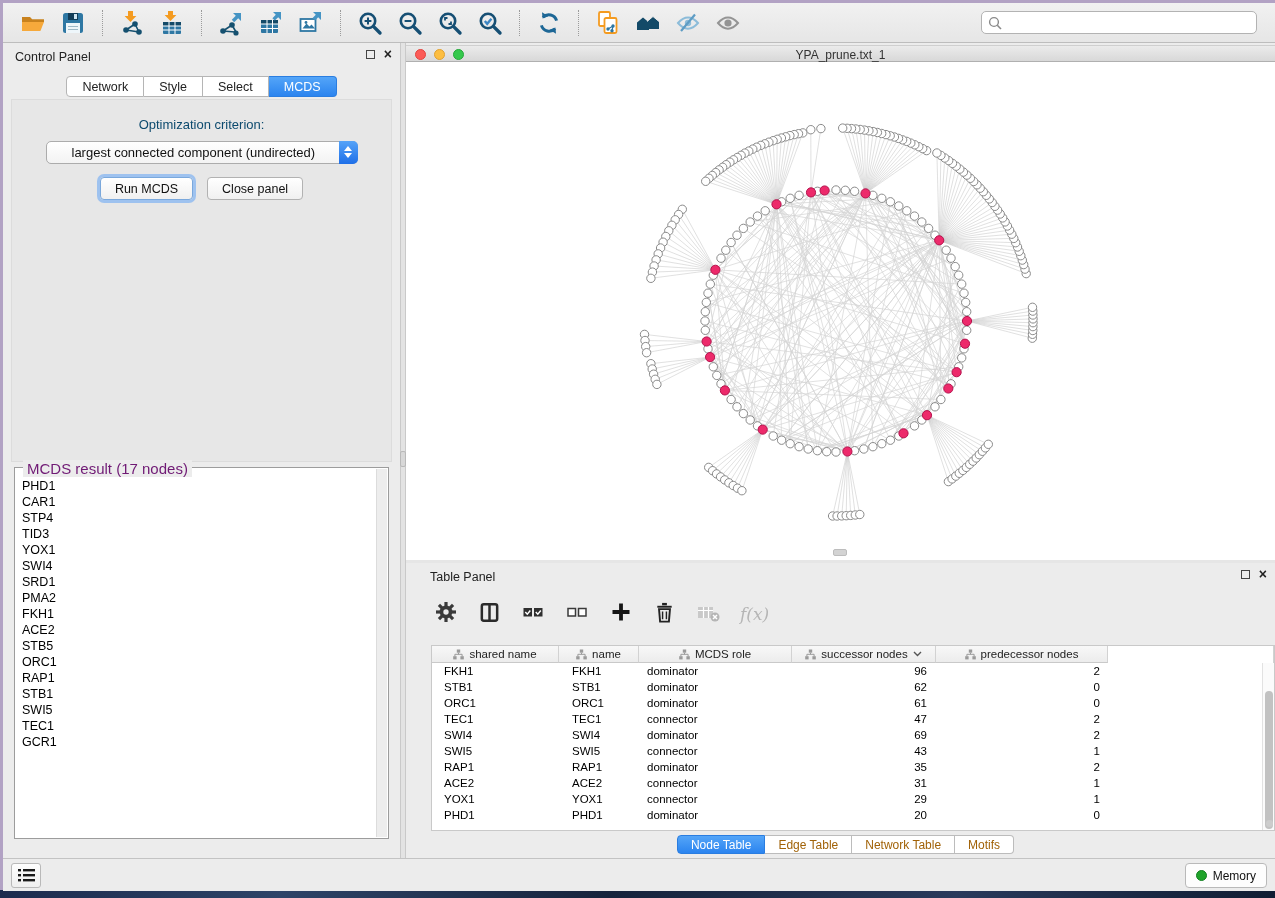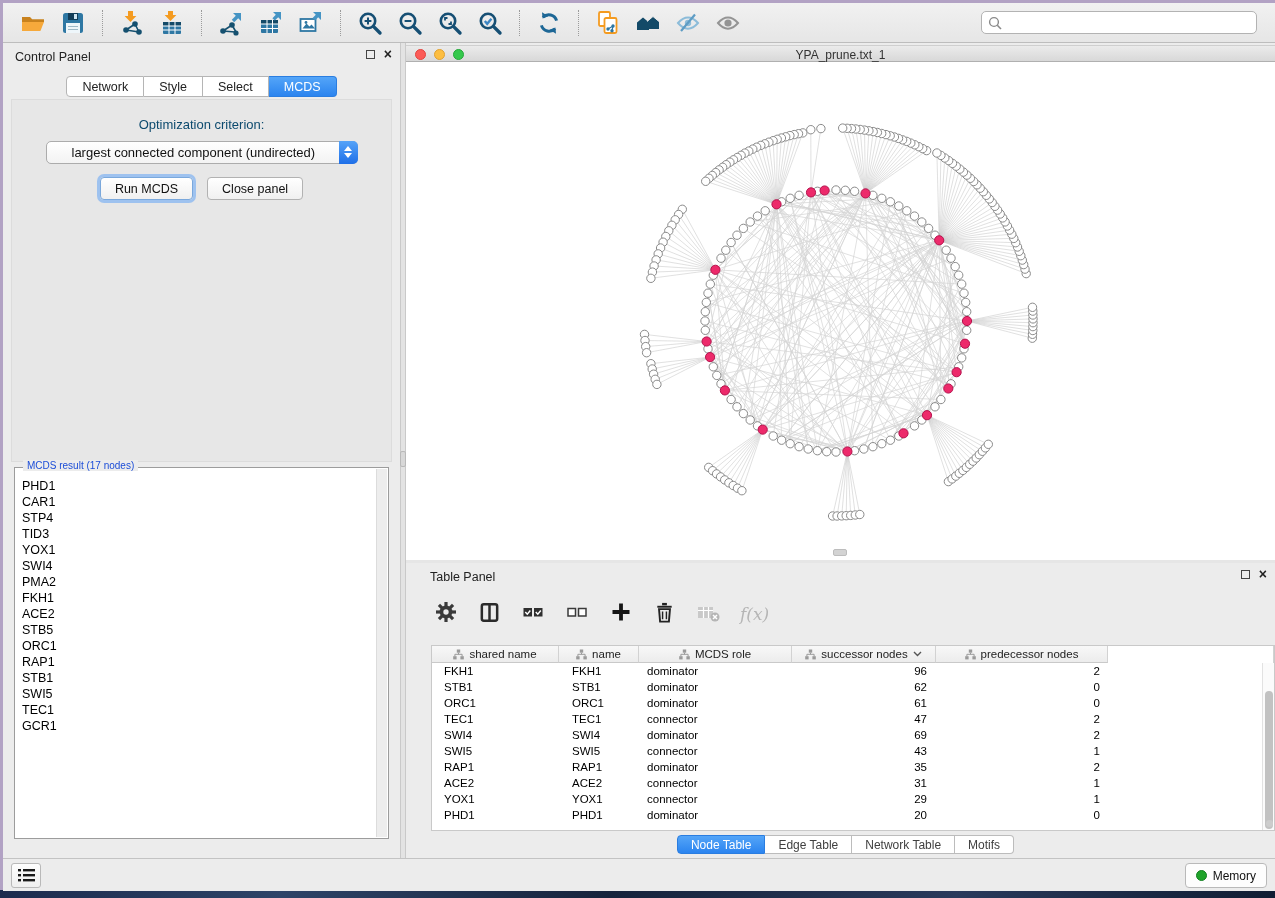--- a/index.html
+++ b/index.html
@@ -27,21 +27,21 @@
 .seg.on{background:linear-gradient(#54a5f8,#2b84ef);border-color:#2a7de0;color:#fff}
 #cp-content{position:absolute;left:8px;top:56px;width:381px;height:363px;background:#e7e7e7;border:1px solid #dcdcdc}
 #opt-label{text-align:center;margin-top:17px;font-size:13px;color:#0c4a6e}
 #criterion{margin:9px auto 0;width:312px;height:23px;background:linear-gradient(#fff,#f3f3f3);border:1px solid #acacac;border-radius:5px;display:flex;align-items:center;position:relative;font-size:13px;color:#111}
 #criterion .sel-text{padding-left:25px;flex:1}
 #criterion .stepper{width:19px;height:23px;margin:-1px -1px 0 0;border-radius:0 5px 5px 0;background:linear-gradient(#55a3f8,#1e6fe8);display:flex;flex-direction:column;align-items:center;justify-content:center;gap:2px}
 #cp-buttons{display:flex;justify-content:center;gap:14px;margin-top:13px}
 .btn{height:23px;padding:0 14px;font-size:12.5px;color:#111;background:linear-gradient(#fff,#f0f0f0);border:1px solid #b2b2b2;border-radius:4px;font-family:"Liberation Sans",sans-serif}
 .btn.focused{box-shadow:0 0 0 3px rgba(110,170,245,.6);border-color:#7aa8dc}
 #mcds-group{position:absolute;left:11px;top:424px;width:375px;height:372px;border:1px solid #9c9c9c;background:#fff}
-#mcds-legend{position:absolute;top:-8px;left:8px;background:#ececec;padding:0 4px;font-size:10px;color:#1d4ed8}
+#mcds-legend{position:absolute;top:-8px;left:8px;background:#ececec;padding:0 4px;font-size:15px;color:#701a75}
 #mcds-list{position:absolute;left:0;top:3px;bottom:1px;right:13px;padding:7px 0 0 7px;overflow:hidden}
 .mcds-item{font-size:12.5px;line-height:16px;color:#000}
 #mcds-scroll{position:absolute;right:1px;top:1px;bottom:1px;width:11px;background:#ededed;border-left:1px solid #dcdcdc}
 
 #vsplit{position:absolute;left:397px;top:40px;width:6px;height:815px;background:#e3e3e3;border-left:1px solid #c9c9c9;border-right:1px solid #c9c9c9}
 #vsplit .grip{position:absolute;left:-1px;top:408px;width:6px;height:16px;background:#d8d8d8;border:1px solid #b9b9b9;border-radius:2px}
 
 #rpane{position:absolute;left:403px;top:40px;width:869px;height:815px;background:#ececec}
 #net-title{position:absolute;left:0;top:2px;right:0;height:17px;background:linear-gradient(#ebebeb,#d8d8d8);border-top:1px solid #cfcfcf;border-bottom:1px solid #b0b0b0}
 .tl{position:absolute;top:3px;width:11px;height:11px;border-radius:50%}
@@ -58,21 +58,21 @@
 #nt-head{display:flex;height:17px}
 .th{background:linear-gradient(#f8f8f8,#ececec);border-right:1px solid #d2d2d2;border-bottom:1px solid #c9c9c9;display:flex;align-items:center;justify-content:center;gap:5px;font-size:11.5px;color:#222}
 .th-fill{flex:1;border-bottom:none;background:#fff}
 .tr{display:flex;height:16px;align-items:center;font-size:11.5px;color:#000}
 .td{overflow:hidden;white-space:nowrap}
 .td.num{text-align:right}
 #nt-scroll{position:absolute;right:0;top:17px;bottom:0;width:12px;background:#fbfbfb;border-left:1px solid #e2e2e2}
 #nt-thumb{position:absolute;left:1.5px;top:28px;width:8px;height:138px;background:#c2c2c2;border-radius:4px}
 #nt-dot{position:absolute;left:2.5px;bottom:3px;width:7px;height:7px;border-radius:50%;background:#cccccc}
 #tbl-tabs{position:absolute;left:0;right:0;top:272px;display:flex;justify-content:center}
-.seg2{height:19px;padding:0 13px;font-size:12px;background:#fff;border:1px solid #bcbcbc;border-left:none;display:flex;align-items:center;color:#404040}
+.seg2{height:19px;padding:0 13px;font-size:12px;background:#fff;border:1px solid #bcbcbc;border-left:none;display:flex;align-items:center;color:#a16207}
 .seg2:first-child{border-left:1px solid #bcbcbc;border-radius:4px 0 0 4px}
 .seg2:last-child{border-radius:0 4px 4px 0}
 .seg2.on{background:linear-gradient(#54a5f8,#2b84ef);border-color:#2a7de0;color:#fff}
 
 #statusbar{position:absolute;left:0;bottom:0;width:100%;height:33px;background:#ececec;border-top:1px solid #c3c3c3}
 #list-btn{position:absolute;left:8px;top:4px;width:30px;height:25px;background:linear-gradient(#fdfdfd,#efefef);border:1px solid #b9b9b9;border-radius:3px;display:flex;align-items:center;justify-content:center}
 #memory-btn{position:absolute;right:8px;top:4px;height:25px;padding:0 10px;display:flex;align-items:center;gap:6px;background:#fdfdfd;border:1px solid #b9b9b9;border-radius:4px;font-size:12px;color:#111}
 #memory-dot{width:11px;height:11px;border-radius:50%;border:1px solid #128020}
 </style>
 </head>
@@ -253,20 +253,21 @@
     </div>
     <div id="mcds-group">
       <span id="mcds-legend">MCDS result (17 nodes)</span>
       <div id="mcds-list">
           <div class="mcds-item">PHD1</div>
           <div class="mcds-item">CAR1</div>
           <div class="mcds-item">STP4</div>
           <div class="mcds-item">TID3</div>
           <div class="mcds-item">YOX1</div>
           <div class="mcds-item">SWI4</div>
+          <div class="mcds-item">SRD1</div>
           <div class="mcds-item">PMA2</div>
           <div class="mcds-item">FKH1</div>
           <div class="mcds-item">ACE2</div>
           <div class="mcds-item">STB5</div>
           <div class="mcds-item">ORC1</div>
           <div class="mcds-item">RAP1</div>
           <div class="mcds-item">STB1</div>
           <div class="mcds-item">SWI5</div>
           <div class="mcds-item">TEC1</div>
           <div class="mcds-item">GCR1</div>

